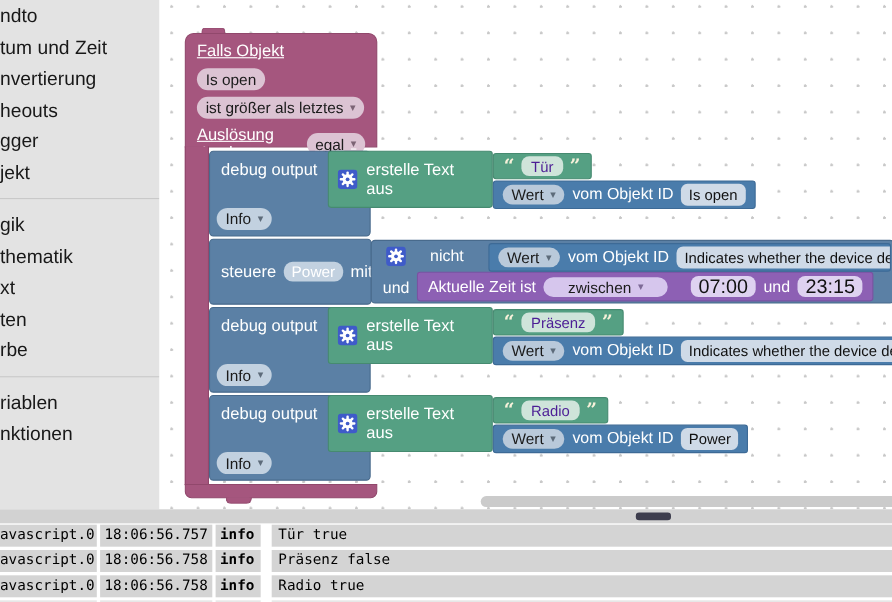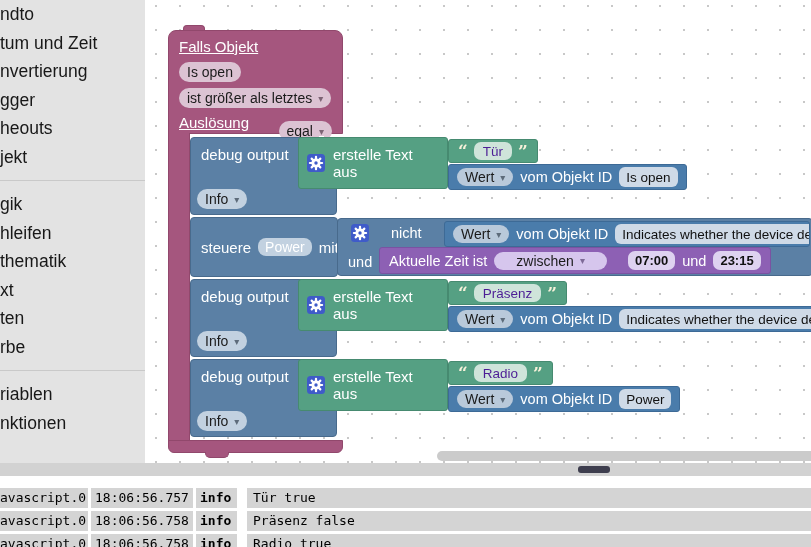--- a/index.html
+++ b/index.html
@@ -84,58 +84,57 @@
   .lbl-und { position: absolute; left: 10px; top: 35px; }
   .logic .value-a { position: absolute; left: 106px; top: 2px; }
   .timeblk { position: absolute; left: 41px; top: 28px; height: 27px;
     background: #8d60b4; border: 1px solid #7a52a2; border-radius: 3px;
     display: inline-flex; align-items: center; gap: 7px; padding: 0 9px;
     color: #fff; font-size: 14.5px; white-space: nowrap; }
   .pill-lav { background: #d6c6ed; border-radius: 10px; padding: 1px 22px; font-size: 14px;
     color: #1b1b1b; display: inline-flex; align-items: center; cursor: pointer; }
   .pill-lav .arrow { color: #7e6a97; }
   .field-lav { background: #ded2f0; border-radius: 7px; height: 19px;
-    display: inline-flex; align-items: center; padding: 0 7px; font-size: 13px;
-    color: #111; cursor: text; font-weight: bold; }
+    display: inline-flex; align-items: center; padding: 0 7px; font-size: 18px;
+    color: #111; cursor: text; }
   .time-from { margin-left: 14px; }
 
   
   .hscroll { left: 292px; top: 451px; width: 374px; height: 10px; background: #cbcbcb;
     border-radius: 5px 0 0 5px; cursor: pointer; }
   .splitter { position: absolute; left: 0; top: 463px; width: 811px; height: 13px;
     background: #d2d2d2; }
   .split-handle { position: absolute; left: 578px; top: 3px; width: 32px; height: 7px;
     background: #3e3e4e; border-radius: 3px; cursor: row-resize; }
 
   
   .log { position: absolute; left: 0; top: 476px; width: 811px; height: 71px;
-    padding-top: 12px; font-family: "DejaVu Sans Mono", monospace; font-size: 13px;
+    padding-top: 1px; font-family: "DejaVu Sans Mono", monospace; font-size: 13px;
     color: #000; background: #fff; overflow: hidden; }
   .log-row { display: flex; height: 20px; line-height: 20px; margin-bottom: 3px; }
   .lc { background: #d4d4d4; overflow: hidden; white-space: nowrap; }
   .lc-src { width: 88px; margin-right: 3px; }
   .lc-time { width: 102px; margin-right: 3px; padding-left: 4px; }
   .lc-sev { width: 41px; margin-right: 10px; padding-left: 4px; font-weight: bold; }
   .lc-msg { flex: 1; padding-left: 6px; }
 </style>
 </head>
 <body>
 
 <div class="app">
 
   <aside class="sidebar">
     <div class="sb-item">ndto</div>
     <div class="sb-item">tum und Zeit</div>
     <div class="sb-item">nvertierung</div>
+    <div class="sb-item">heouts</div>
     <div class="sb-item">gger</div>
-    <div class="sb-item">heouts</div>
     <div class="sb-item">jekt</div>
     <div class="sb-divider"></div>
     <div class="sb-item">gik</div>
-    <div class="sb-item">hleifen</div>
     <div class="sb-item">thematik</div>
     <div class="sb-item">xt</div>
     <div class="sb-item">ten</div>
     <div class="sb-item">rbe</div>
     <div class="sb-divider"></div>
     <div class="sb-item">riablen</div>
     <div class="sb-item">nktionen</div>
   </aside>
 
   <main class="canvas">

